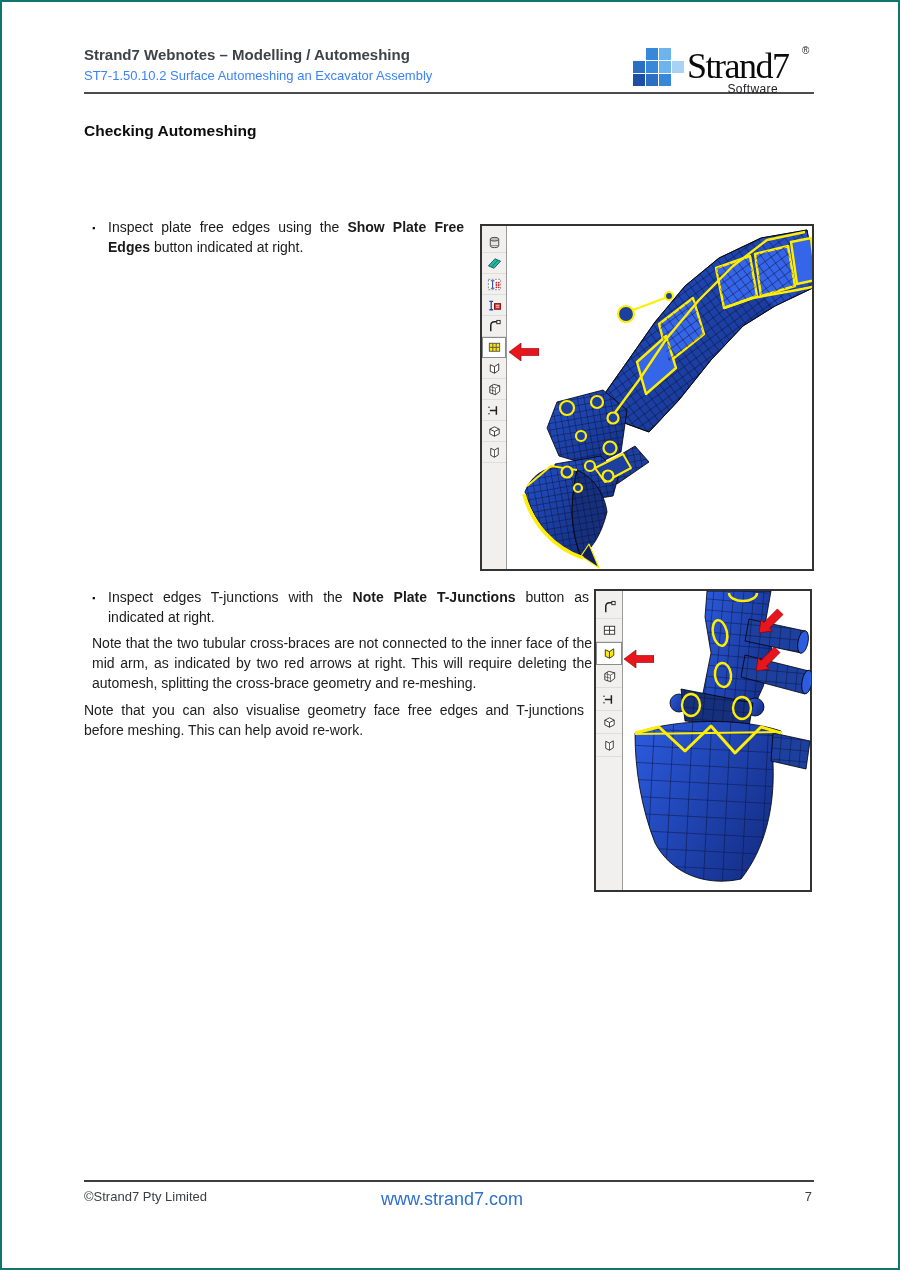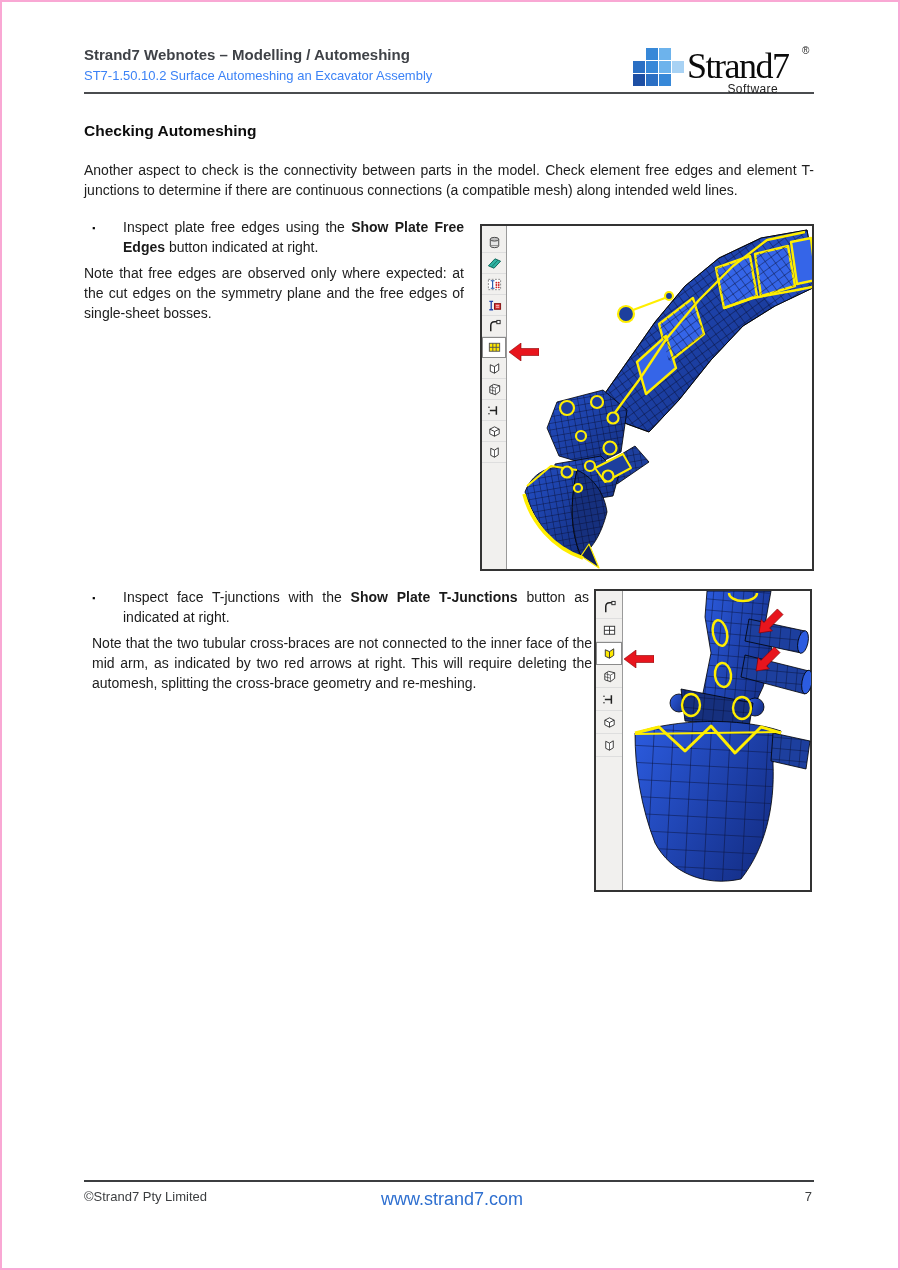--- a/index.html
+++ b/index.html
@@ -1,16 +1,16 @@
 <!DOCTYPE html>
 <html><head>
 <meta charset="utf-8">
 <style>
   html,body{margin:0;padding:0;background:#fff;}
-  .page{position:relative;width:900px;height:1270px;background:#fff;border:2px solid #f9a8d4;
+  .page{position:relative;width:900px;height:1270px;background:#fff;border:2px solid #0f766e;
         box-sizing:border-box;font-family:"Liberation Sans",sans-serif;color:#1a1a1a;overflow:hidden;}
 
   
   .doc-title{position:absolute;left:82px;top:44px;font-size:15px;font-weight:bold;color:#3f4247;}
   .doc-subtitle{position:absolute;left:82px;top:66px;font-size:13px;color:#3b82f6;}
   .hrule{position:absolute;left:82px;top:90px;width:730px;height:0;border-top:2px solid #4a4c4f;}
   .logo{position:absolute;left:628px;top:42px;width:200px;height:52px;}
   .logo .sq{position:absolute;width:12px;height:12px;}
   .logo .sq:nth-of-type(1){left:16px;top:4px;}  .logo .sq:nth-of-type(2){left:29px;top:4px;}
   .logo .sq:nth-of-type(3){left:3px;top:17px;}  .logo .sq:nth-of-type(4){left:16px;top:17px;}
@@ -27,21 +27,21 @@
   .heading{position:absolute;left:82px;top:120px;margin:0;font-size:15.5px;font-weight:bold;color:#0d0d0d;}
   p.body{margin:0;position:absolute;font-size:14px;line-height:20px;text-align:justify;color:#202020;}
   .intro{left:82px;top:158px;width:730px;}
   .note1{left:82px;top:261px;width:380px;}
   .note2{left:90px;top:631px;width:500px;}
   .note3{left:82px;top:698px;width:500px;}
   .bullet{position:absolute;font-size:14px;line-height:20px;}
   .b1{left:82px;top:215px;width:380px;}
   .b2{left:82px;top:585px;width:505px;}
   .bmark{position:absolute;left:8px;top:1px;font-size:9px;color:#000;}
-  .btext{display:block;margin-left:39px;text-align:justify;}
+  .btext{display:block;margin-left:24px;text-align:justify;}
 
   
   .figure{position:absolute;background:#fff;border:2px solid #333;box-sizing:border-box;}
   .fig1{left:478px;top:222px;width:334px;height:347px;}
   .fig2{left:592px;top:587px;width:218px;height:303px;}
   .tstrip{position:absolute;left:0;top:0;bottom:0;background:#f1f0ee;border-right:1px solid #9a9a9a;}
   .fig1 .tstrip{width:24px;padding-top:6px;}
   .fig2 .tstrip{width:26px;padding-top:5px;}
   .tbtn{display:flex;align-items:center;justify-content:center;border-bottom:1px solid #dedede;
         box-sizing:border-box;cursor:pointer;}
@@ -78,27 +78,25 @@
     <i class="sq" style="background: rgb(168, 210, 244);"></i>
     <i class="sq" style="background: rgb(29, 79, 164);"></i>
     <i class="sq" style="background: rgb(42, 111, 196);"></i>
     <i class="sq" style="background: rgb(55, 136, 216);"></i>
     <span class="logoname">Strand7</span>
     <span class="reg">®</span>
     <span class="tagline">Software</span>
   </div>
 
   <h2 class="heading">Checking Automeshing</h2>
-  <p class="body intro">Another aspect to check is the connectivity between parts in the model.  Check element free edges and element T-junctions to determine if there are continuous connections (a compatible mesh) along intended weld lines.</p>
 
   <div class="bullet b1">
     <span class="bmark">▪</span>
     <span class="btext"><span>Inspect plate free edges using the </span><b>Show Plate Free Edges</b><span> button indicated at right.</span></span>
   </div>
-  <p class="body note1">Note that free edges are observed only where expected: at the cut edges on the symmetry plane and the free edges of single-sheet bosses.</p>
 
   <div class="figure fig1">
     <div class="tstrip">
       <div class="tbtn">
           <svg width="15" height="15" viewBox="0 0 16 16">
             <path d="M3.5,4.5 h9 v7 h-9 z" fill="#e6e6e6" stroke="#444"></path>
             <ellipse cx="8" cy="4.5" rx="4.5" ry="2" fill="#bfbfbf" stroke="#444"></ellipse>
             <path d="M3.5,11.5 a4.5,2 0 0 0 9,0" fill="#dcdcdc" stroke="#444"></path>
           </svg>
         </div>
@@ -237,23 +235,24 @@
         </g>
       </svg>
     </div>
     <svg class="ptr" style="left:27px;top:117px;" width="30" height="18" viewBox="0 0 30 18">
       <polygon points="0,9 12,0 12,5.5 30,5.5 30,12.5 12,12.5 12,18" fill="#e8151d" stroke="#8a0000" stroke-width="0.6"></polygon>
     </svg>
   </div>
 
   <div class="bullet b2">
     <span class="bmark">▪</span>
-    <span class="btext"><span>Inspect face T-junctions with the </span><b>Show Plate T-Junctions</b><span> button as indicated at right.</span></span>
+    <span class="btext"><span>Inspect edges T-junctions with the </span><b>Note Plate T-Junctions</b><span> button as indicated at right.</span></span>
   </div>
   <p class="body note2">Note that the two tubular cross-braces are not connected to the inner face of the mid arm, as indicated by two red arrows at right.  This will require deleting the automesh, splitting the cross-brace geometry and re-meshing.</p>
+  <p class="body note3">Note that you can also visualise geometry face free edges and T-junctions before meshing.  This can help avoid re-work.</p>
 
   <div class="figure fig2">
     <div class="tstrip">
       <div class="tbtn">
           <svg width="15" height="15" viewBox="0 0 16 16">
             <path d="M4,13 V7 Q4,3 8,3 H11" fill="none" stroke="#222" stroke-width="1.6"></path>
             <rect x="10.5" y="1.5" width="3.5" height="3.5" fill="#fff" stroke="#222"></rect>
           </svg>
         </div>
       <div class="tbtn">

